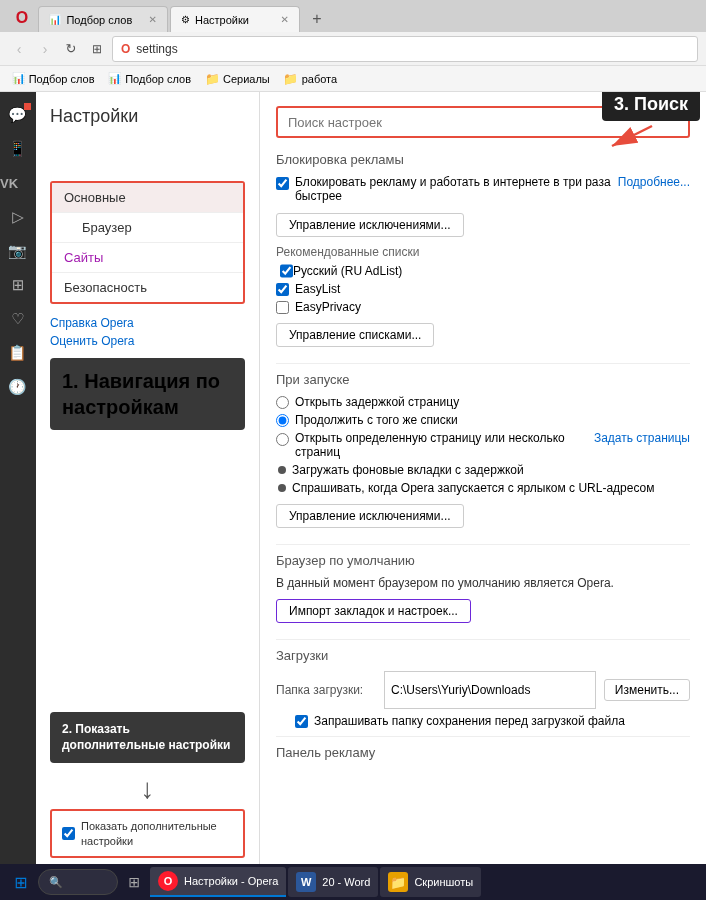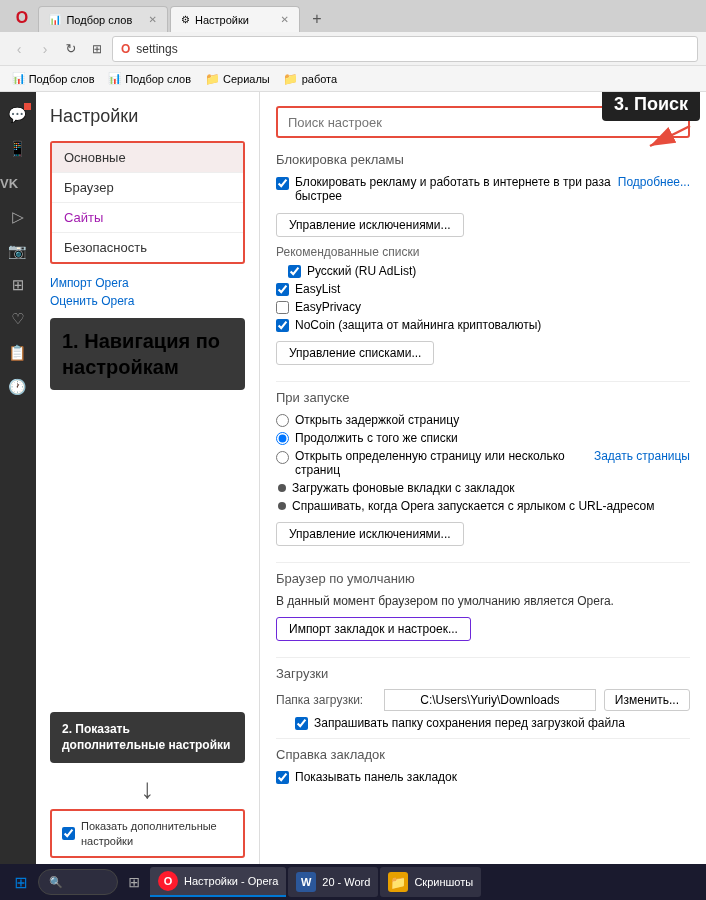--- a/index.html
+++ b/index.html
@@ -89,39 +89,39 @@
       <span>📋</span>
     </div>
     <div style="width:36px; height:34px; display:flex; align-items:center; justify-content:center; cursor:pointer; color:#aaa; font-size:15px;">
       <span>🕐</span>
     </div>
   </div>
 
   <div style="width:224px; background:white; border-right:1px solid #ddd; padding:14px 14px 0; overflow-y:auto; display:flex; flex-direction:column;">
     <h2 style="font-size:18px; color:#333; margin-bottom:14px; font-weight:normal;">Настройки</h2>
 
-    <div style="border:2px solid #e74c3c; border-radius:3px; margin-bottom:12px; overflow:hidden;">
+    <div style="border:2px solid #e74c3c; border-radius:3px; margin-bottom:12px; overflow:hidden;margin-top:40px;">
       <div style="padding:7px 12px; cursor:pointer; font-size:13px; background:#f5ecec; color:#333; font-weight:500;">
         <span>Основные</span>
       </div>
       <div style="height:1px; background:#eee;"></div>
-      <div style="padding:7px 12px; cursor:pointer; font-size:13px; color:#333;">
+      <div style="padding:7px 30px; cursor:pointer; font-size:13px; color:#333;">
         <span>Браузер</span>
       </div>
       <div style="height:1px; background:#eee;"></div>
       <div style="padding:7px 12px; cursor:pointer; font-size:13px; color:#a21caf;">
         <span>Сайты</span>
       </div>
       <div style="height:1px; background:#eee;"></div>
       <div style="padding:7px 12px; cursor:pointer; font-size:13px; color:#333;">
         <span>Безопасность</span>
       </div>
     </div>
 
-    <a style="color:#0066cc; font-size:12px; cursor:pointer; text-decoration:none; display:block; margin-bottom:4px;">Импорт Opera</a>
+    <a style="color:#0066cc; font-size:12px; cursor:pointer; text-decoration:none; display:block; margin-bottom:4px;">Справка Opera</a>
     <a style="color:#0066cc; font-size:12px; cursor:pointer; text-decoration:none; display:block; margin-bottom:10px;">Оценить Opera</a>
 
     <div style="background:rgba(0,0,0,0.78); color:#000000; padding:10px 12px; border-radius:4px; margin-bottom:6px;">
       <div style="font-size:20px; font-weight:bold; line-height:1.3;">1. Навигация по настройкам</div>
     </div>
 
     <div style="flex:1;"></div>
 
     <div style="background:rgba(0,0,0,0.78); color:white; padding:10px 12px; border-radius:4px; margin-bottom:6px;">
       <div style="font-size:12px; font-weight:bold; line-height:1.3;">2. Показать дополнительные настройки</div>
@@ -135,21 +135,21 @@
       <input type="checkbox" checked="" style="accent-color: rgb(0, 102, 204); flex-shrink: 0;">
       <span style="font-size:11px; color:#333; line-height:1.3;">Показать дополнительные настройки</span>
     </div>
   </div>
 
   <div style="flex:1; background:white; padding:14px 16px; overflow-y:auto; position:relative;">
 
     <div style="position:relative; margin-bottom:14px; display:flex; align-items:center; gap:8px;">
       <input type="text" style="flex: 1 1 0%; height: 32px; border: 2px solid rgb(231, 76, 60); border-radius: 3px; padding: 0px 10px; font-size: 13px; outline: none;" placeholder="Поиск настроек">
 
-      <div style="position:absolute; right:-10px; top:-18px; display:flex; flex-direction:column; align-items:flex-end; pointer-events:none;">
+      <div style="position:absolute; right:-10px; top:-18px; display:flex; flex-direction:column; pointer-events:none;">
         <div style="background:#222; color:white; padding:6px 12px; border-radius:4px; font-size:18px; font-weight:bold; white-space:nowrap;">3. Поиск</div>
         <svg width="60" height="30" viewBox="0 0 60 30">
           <defs>
               <marker id="arrowhead" markerWidth="10" markerHeight="7" refX="10" refY="3.5" orient="auto">
             <polygon points="0 0, 10 3.5, 0 7" fill="#e74c3c"></polygon>
           </marker>
             </defs>
           <line x1="50" y1="5" x2="10" y2="25" stroke="#e74c3c" stroke-width="2.5" marker-end="url(#arrowhead)"></line>
         </svg>
       </div>
@@ -163,35 +163,31 @@
         <span>Блокировать рекламу и работать в интернете в три раза быстрее </span>
         <a style="color:#0066cc; text-decoration:none; font-size:12px; white-space:nowrap;">Подробнее...</a>
       </div>
       
       <button style="border:1px solid #ccc; background:white; padding:4px 12px; font-size:12px; cursor:pointer; border-radius:3px; margin:5px 0 8px;">
         <span>Управление исключениями...</span>
       </button>
 
       <p style="font-size:12px; color:#666; margin-bottom:5px;">Рекомендованные списки</p>
       
-      <div style="display:flex; align-items:center; gap:6px; margin:4px 12px; font-size:12px;">
+      <div style="display:flex; margin:4px 4px; font-size:12px;">
         <input type="checkbox" checked="" style="accent-color: rgb(0, 102, 204);">
         <span>Русский (RU AdList)</span>
       </div>
       <div style="display:flex; align-items:center; gap:6px; margin:4px 0; font-size:12px;">
         <input type="checkbox" checked="" style="accent-color: rgb(0, 102, 204);">
         <span>EasyList</span>
       </div>
       <div style="display:flex; align-items:center; gap:6px; margin:4px 0; font-size:12px;">
         <input type="checkbox" style="accent-color: rgb(0, 102, 204);">
         <span>EasyPrivacy</span>
-      </div>
-      <div style="display:flex; align-items:center; gap:6px; margin:4px 0; font-size:12px;">
-        <input type="checkbox" checked="" style="accent-color: rgb(0, 102, 204);">
-        <span>NoCoin (защита от майнинга криптовалюты)</span>
       </div>
 
       <button style="border:1px solid #ccc; background:white; padding:4px 12px; font-size:12px; cursor:pointer; border-radius:3px; margin:5px 0 8px;">Управление списками...</button>
     </div>
 
     <div style="height:1px; background:#eee; margin:8px 0;"></div>
 
     <div>
       <h3 style="font-size:13px; color:#555; margin-bottom:8px; font-weight:normal;">При запуске</h3>
       
@@ -204,21 +200,21 @@
         <span>Продолжить с того же списки</span>
       </div>
       <div style="display:flex; align-items:flex-start; gap:6px; margin:4px 0; font-size:12px;">
         <input type="radio" name="startup" style="margin-top: 2px;">
         <span>Открыть определенную страницу или несколько страниц </span>
         <a style="color:#0066cc; text-decoration:none; font-size:12px; white-space:nowrap;">Задать страницы</a>
       </div>
       
       <div style="display:flex; align-items:center; gap:6px; margin:4px 0; font-size:12px;">
         <span style="width:8px; height:8px; background:#555; border-radius:50%; flex-shrink:0; margin-left:2px;"></span>
-        <span>Загружать фоновые вкладки с закладок</span>
+        <span>Загружать фоновые вкладки с задержкой</span>
       </div>
       <div style="display:flex; align-items:center; gap:6px; margin:4px 0; font-size:12px;">
         <span style="width:8px; height:8px; background:#555; border-radius:50%; flex-shrink:0; margin-left:2px;"></span>
         <span>Спрашивать, когда Opera запускается с ярлыком с URL-адресом</span>
       </div>
       
       <button style="border:1px solid #ccc; background:white; padding:4px 12px; font-size:12px; cursor:pointer; border-radius:3px; margin:5px 0 8px;">Управление исключениями...</button>
     </div>
 
     <div style="height:1px; background:#eee; margin:8px 0;"></div>
@@ -228,37 +224,33 @@
       <p style="font-size:12px; color:#333; margin-bottom:6px;">В данный момент браузером по умолчанию является Opera.</p>
       <button style="border:1px solid #6d28d9; background:white; padding:4px 12px; font-size:12px; cursor:pointer; border-radius:3px; margin:3px 0 8px;">Импорт закладок и настроек...</button>
     </div>
 
     <div style="height:1px; background:#eee; margin:8px 0;"></div>
 
     <div>
       <h3 style="font-size:13px; color:#555; margin-bottom:8px; font-weight:normal;">Загрузки</h3>
       <div style="display:flex; align-items:center; gap:8px; margin:4px 0; font-size:12px;">
         <span style="color:#555; min-width:100px;">Папка загрузки:</span>
-        <input type="text" value="C:\Users\Yuriy\Downloads" style="border: 1px solid rgb(204, 204, 204); padding: 3px 6px; font-size: 12px; flex: 1 1 0%; text-align: center;">
+        <input type="text" value="C:\Users\Yuriy\Downloads" style="border: 1px solid rgb(204, 204, 204); padding: 11px 6px; font-size: 12px; flex: 1 1 0%;">
         <button style="border:1px solid #ccc; background:white; padding:3px 10px; font-size:12px; cursor:pointer; border-radius:3px;">Изменить...</button>
       </div>
       <div style="display:flex; align-items:center; gap:6px; margin:5px 0; font-size:12px;padding-left:19px;">
         <input type="checkbox" checked="" style="accent-color: rgb(0, 102, 204);">
         <span>Запрашивать папку сохранения перед загрузкой файла</span>
       </div>
     </div>
 
     <div style="height:1px; background:#eee; margin:8px 0;"></div>
 
     <div>
-      <h3 style="font-size:13px; color:#555; margin-bottom:8px; font-weight:normal;">Справка закладок</h3>
-      <div style="display:flex; align-items:center; gap:6px; margin:4px 0; font-size:12px;">
-        <input type="checkbox" checked="" style="accent-color: rgb(0, 102, 204);">
-        <span>Показывать панель закладок</span>
-      </div>
+      <h3 style="font-size:13px; color:#555; margin-bottom:8px; font-weight:normal;">Панель рекламу</h3>
     </div>
   </div>
 </div>
 
 <div style="height:36px; background:#1a1a2e; display:flex; align-items:center; padding:0 6px; gap:2px;">
   <div style="width:30px; height:30px; display:flex; align-items:center; justify-content:center; cursor:pointer;">
     <span style="color:#0078d4; font-size:16px;">⊞</span>
   </div>
   <div style="height:26px; background:#2d2d3e; border:1px solid #444; border-radius:14px; display:flex; align-items:center; padding:0 10px; gap:6px; min-width:80px;">
     <span style="color:#aaa; font-size:11px;">🔍</span>

